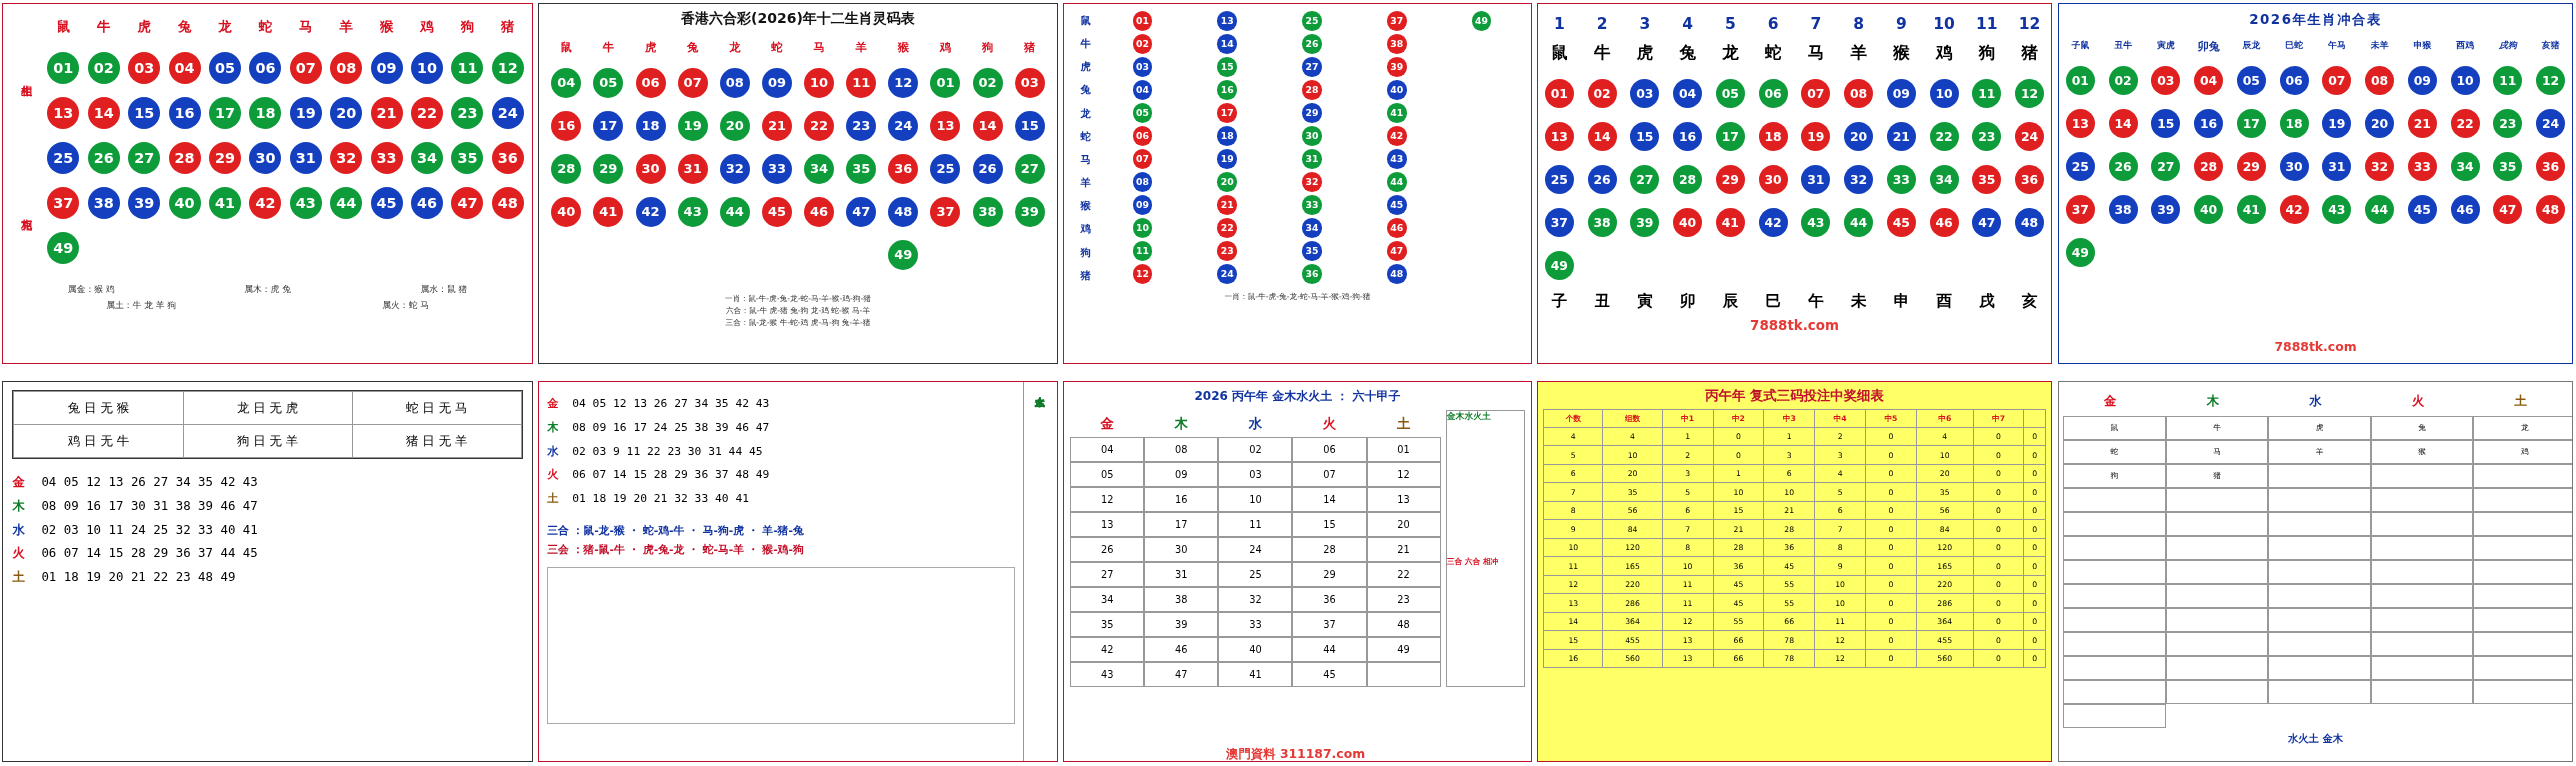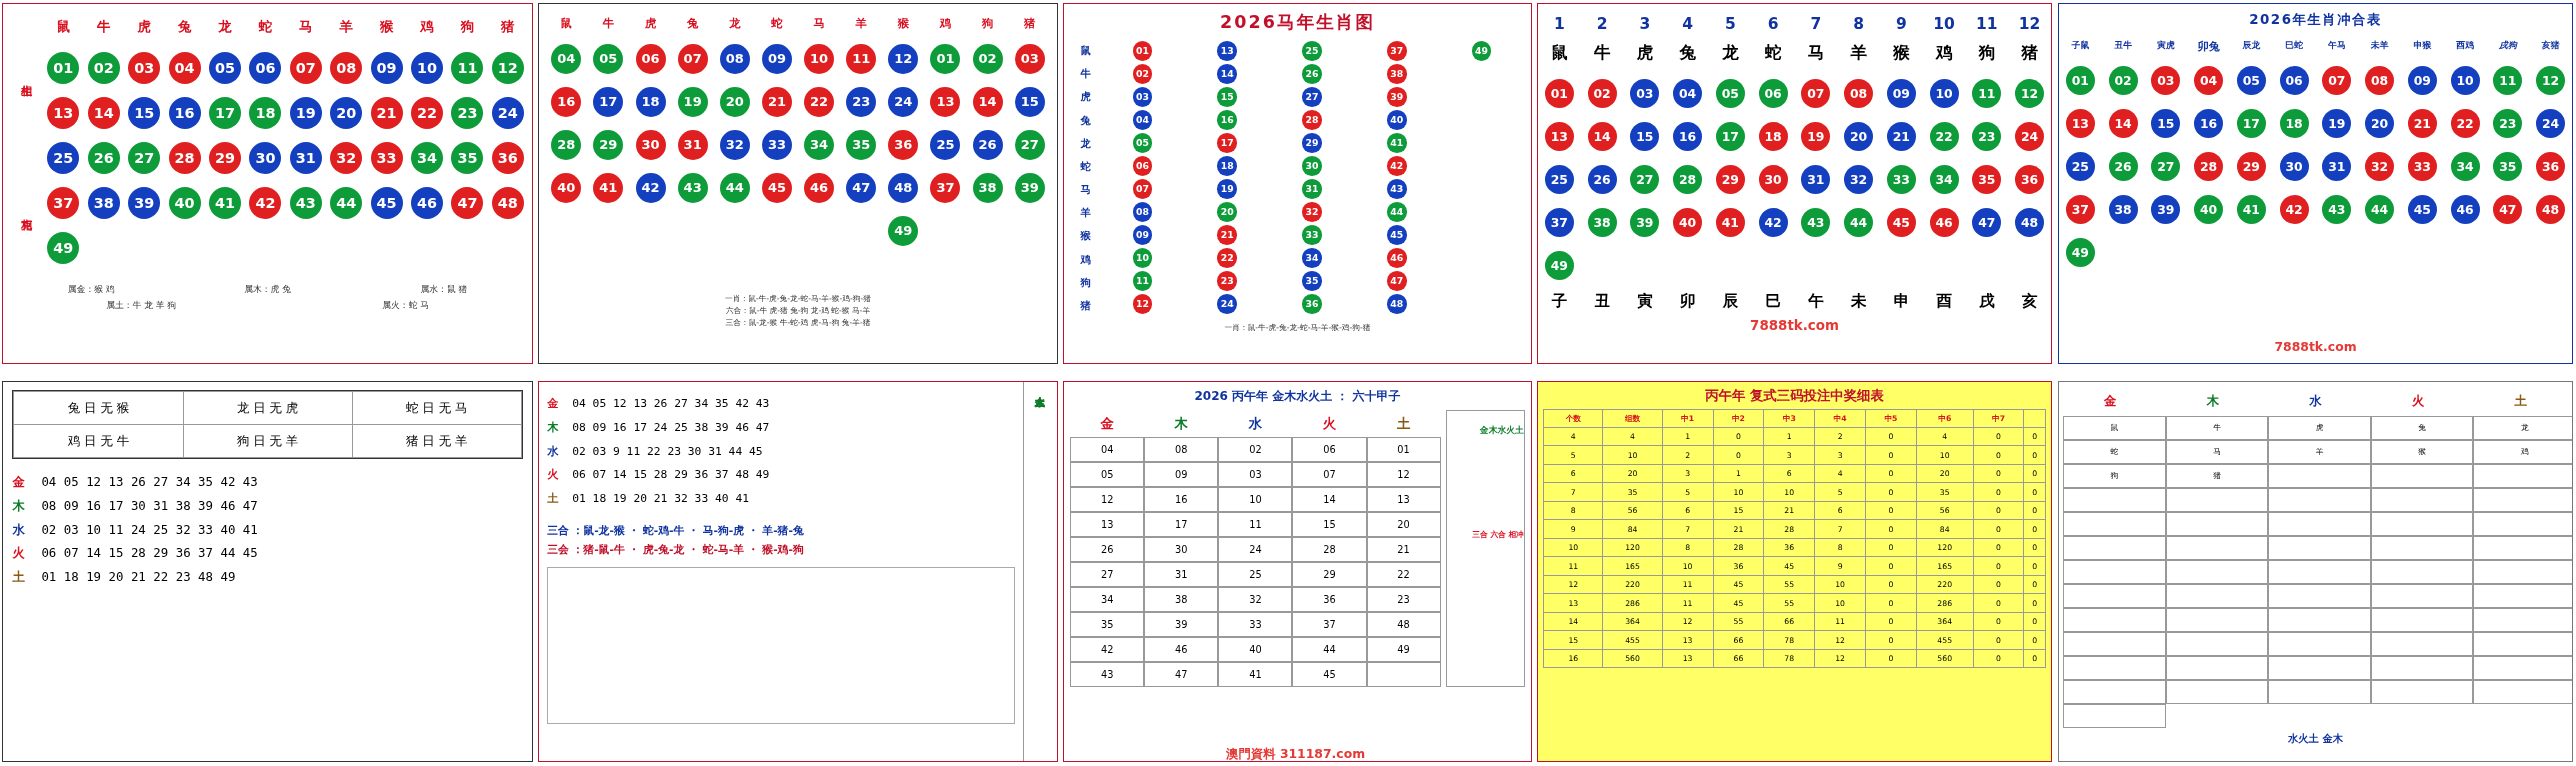--- a/index.html
+++ b/index.html
@@ -210,20 +210,21 @@
       <span>属木：虎 兔</span>
       <span>属水：鼠 猪</span>
     </div>
     <div style="display:flex;justify-content:space-around;font-size:8.8px;color:#333;margin-top:3.1px;">
       <span>属土：牛 龙 羊 狗</span>
       <span>属火：蛇 马</span>
     </div>
   </div>
 
   <div class="card" style="left:538px;top:3.1px;width:520px;height:361px;border:1px solid #333;">
+    <div class="ttl" style="font-size:14px;margin-top:6.2px;color:#111;">香港六合彩(2026)年十二生肖灵码表</div>
     <div style="margin:6.2px 6.2px 0 6.2px;">
       <div class="grid" style="grid-template-columns:repeat(12,1fr);height:27px;">
         <div class="cell hdr-red" style="font-size:11.3px;">鼠</div>
         <div class="cell hdr-red" style="font-size:11.3px;">牛</div>
         <div class="cell hdr-red" style="font-size:11.3px;">虎</div>
         <div class="cell hdr-red" style="font-size:11.3px;">兔</div>
         <div class="cell hdr-red" style="font-size:11.3px;">龙</div>
         <div class="cell hdr-red" style="font-size:11.3px;">蛇</div>
         <div class="cell hdr-red" style="font-size:11.3px;">马</div>
         <div class="cell hdr-red" style="font-size:11.3px;">羊</div>
@@ -398,21 +399,20 @@
       </div>
     </div>
     <div style="position:absolute;bottom:35px;left:0;right:0;text-align:center;font-size:7.7px;color:#333;">
       <div>一肖：鼠-牛-虎-兔-龙-蛇-马-羊-猴-鸡-狗-猪</div>
       <div style="margin-top:2.1px;">六合：鼠-牛 虎-猪 兔-狗 龙-鸡 蛇-猴 马-羊</div>
       <div style="margin-top:2.1px;">三合：鼠-龙-猴 牛-蛇-鸡 虎-马-狗 兔-羊-猪</div>
     </div>
   </div>
 
   <div class="card" style="left:1063px;top:3.1px;width:469px;height:361px;border:1px solid #c0102a;">
-    <div class="ttl" style="font-size:17.5px;margin-top:6.2px;letter-spacing:2.1px;">2026马年生肖图</div>
     <div style="display:flex;margin:5.2px 7.2px 0 7.2px;height:278px;">
       <div style="width:29px;display:flex;flex-direction:column;">
         <div class="cell hdr-blue" style="flex:1;font-size:10.3px;">鼠</div>
         <div class="cell hdr-blue" style="flex:1;font-size:10.3px;">牛</div>
         <div class="cell hdr-blue" style="flex:1;font-size:10.3px;">虎</div>
         <div class="cell hdr-blue" style="flex:1;font-size:10.3px;">兔</div>
         <div class="cell hdr-blue" style="flex:1;font-size:10.3px;">龙</div>
         <div class="cell hdr-blue" style="flex:1;font-size:10.3px;">蛇</div>
         <div class="cell hdr-blue" style="flex:1;font-size:10.3px;">马</div>
         <div class="cell hdr-blue" style="flex:1;font-size:10.3px;">羊</div>
@@ -1109,21 +1109,21 @@
           <div class="cell">44</div>
           <div class="cell">49</div>
 
           <div class="cell">43</div>
           <div class="cell">47</div>
           <div class="cell">41</div>
           <div class="cell">45</div>
           <div class="cell"></div>
         </div>
       </div>
-      <div style="width:77px;margin-left:5.2px;border:0.5px solid #999;display:flex;flex-direction:column;align-items:flex-end;padding-top:14px;">
+      <div style="width:77px;margin-left:5.2px;border:0.5px solid #999;display:flex;flex-direction:column;align-items:flex-start;padding-top:0;gap:41px;">
         <div class="hdr-green" style="font-size:8.8px;">金木水火土</div>
         <div class="hdr-red" style="font-size:7.7px;margin-top:93px;text-align:center;">三合 六合 相冲</div>
       </div>
     </div>
   </div>
 
   <div class="card" style="left:1537px;top:381px;width:515px;height:381px;border:1px solid #c0102a;background:#ffff66;">
     <div class="ttl" style="font-size:13.4px;margin-top:5.2px;background:#ffff66;">丙午年 复式三码投注中奖细表</div>
     <div style="margin:4.1px 5.2px 0 5.2px;">
       <table style="width:100%;font-size:7.7px;background:#ffff66;">

